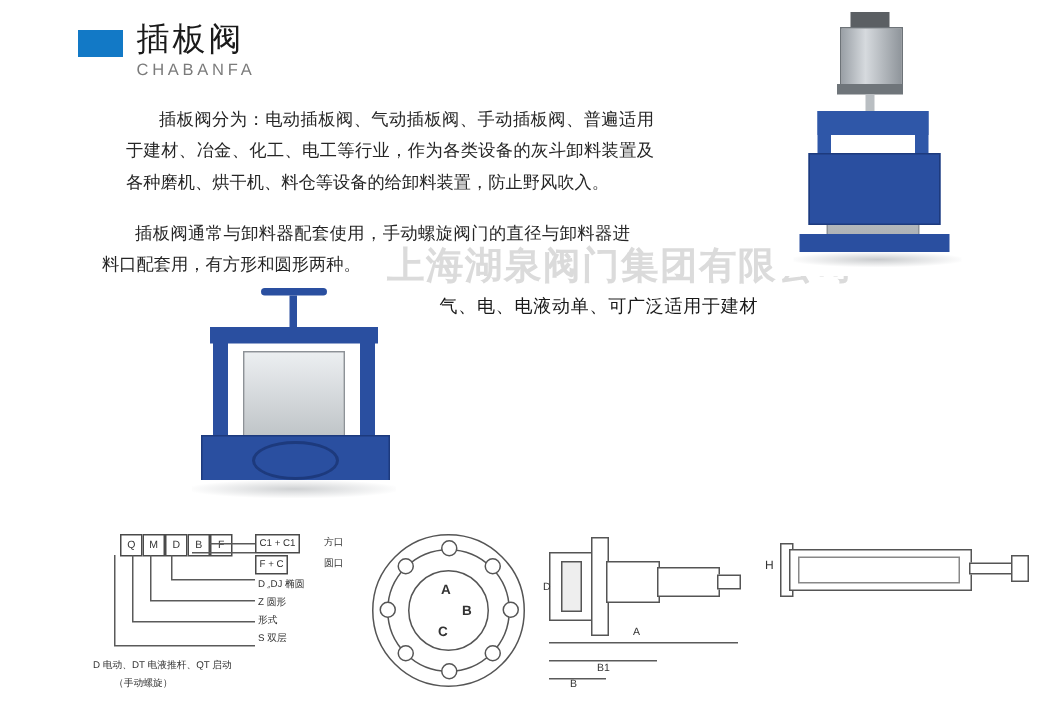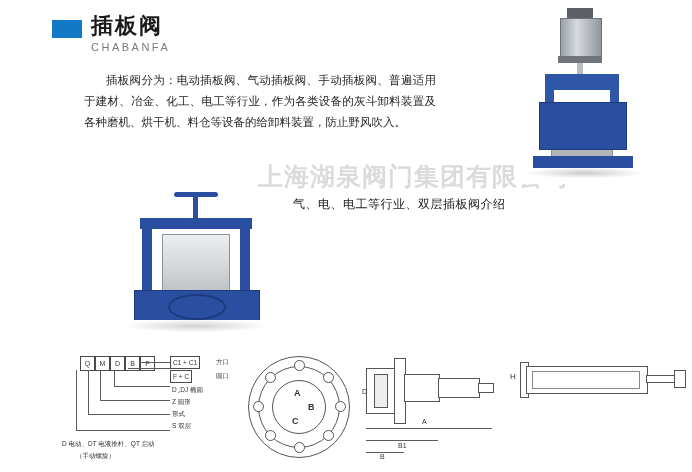--- a/index.html
+++ b/index.html
@@ -8,21 +8,21 @@
     background:#ffffff;
     font-family:"Liberation Sans","DejaVu Sans",sans-serif;
     position:relative;
   }
   .page{position:absolute;inset:0;}
 
   
   .hdr{position:absolute;left:52px;top:14px;display:flex;align-items:flex-start;}
   .hdr-bar{width:30px;height:18px;background:#1279c6;margin-top:6px;margin-right:9px;}
   .hdr-txt{display:flex;flex-direction:column;}
-  .hdr-cn{font-size:22px;font-weight:bold;color:#1a1a1a;letter-spacing:2px;line-height:24px;}
+  .hdr-cn{font-size:22px;font-weight:normal;color:#1a1a1a;letter-spacing:2px;line-height:24px;}
   .hdr-en{font-size:11px;color:#7b7b7b;letter-spacing:2.5px;margin-top:3px;}
 
   
   .p{position:absolute;font-size:11.5px;color:#262626;line-height:21px;text-align:justify;}
   .p1{left:84px;top:70px;width:352px;text-indent:22px;}
   .p2{left:68px;top:146px;width:352px;text-indent:22px;}
 
   .sub{position:absolute;left:293px;top:196px;width:340px;font-size:12px;color:#1a1a1a;letter-spacing:.5px;}
   .p3{left:293px;top:216px;width:340px;text-indent:22px;}
 
@@ -105,21 +105,22 @@
 
   <div class="hdr">
     <div class="hdr-bar"></div>
     <div class="hdr-txt">
       <div class="hdr-cn">插板阀</div>
       <div class="hdr-en">CHABANFA</div>
     </div>
   </div>
 
   <div class="p p1">插板阀分为：电动插板阀、气动插板阀、手动插板阀、普遍适用于建材、冶金、化工、电工等行业，作为各类设备的灰斗卸料装置及各种磨机、烘干机、料仓等设备的给卸料装置，防止野风吹入。</div>
-  <div class="sub">气、电、电工等行业、双层插板阀介绍</div>
+  <div class="p p2">插板阀通常与卸料器配套使用，手动螺旋阀门的直径与卸料器进料口配套用，有方形和圆形两种。</div>
+  <div class="sub">气、电、电液动单、可广泛适用于建材</div>
 
   <div class="wm">上海湖泉阀门集团有限公司</div>
 
   <div class="photo">
     <div class="ph-bg"></div>
     <div class="cyl-top"></div>
     <div class="cyl"></div>
     <div class="cyl-band"></div>
     <div class="cyl-rod"></div>
     <div class="frm"></div>

